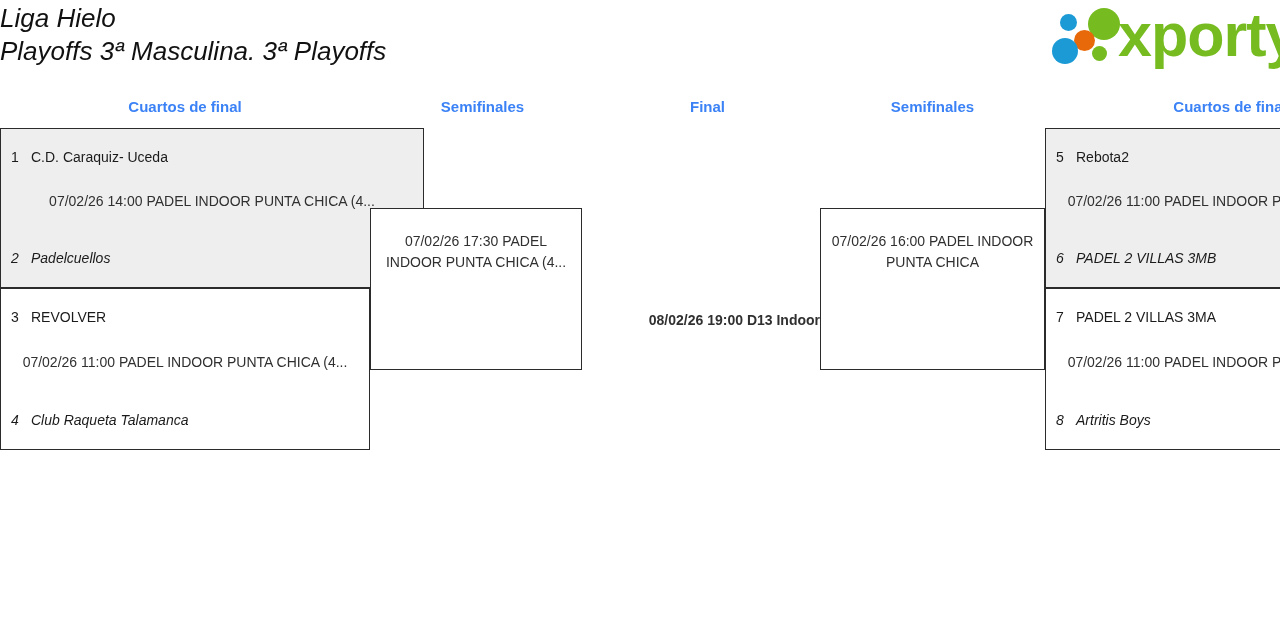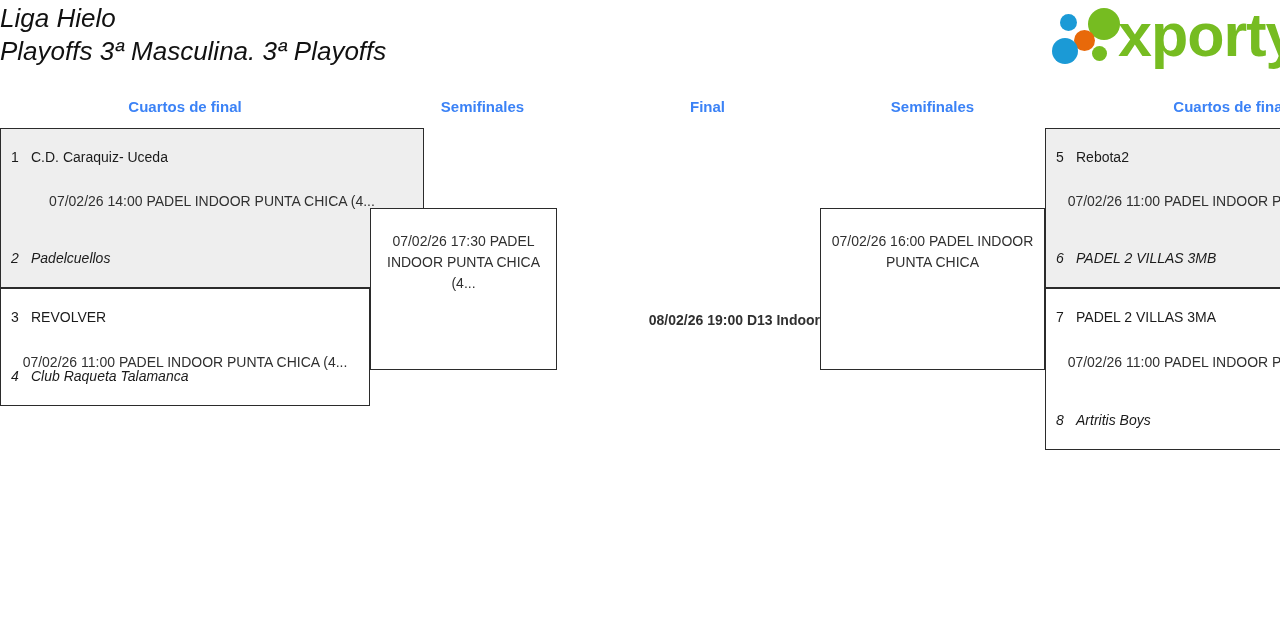--- a/index.html
+++ b/index.html
@@ -132,31 +132,31 @@
     width: 100%;
     text-align: center;
     font-size: 14px;
     line-height: 21px;
     color: #303030;
     padding: 0 10px;
   }
 
   
   #box-qf1 { left: 0px;    top: 128px; width: 424px; height: 160px; }
-  #box-qf2 { left: 0px;    top: 288px; width: 370px; height: 118px; padding-left: 48px; }
+  #box-qf2 { left: 0px;    top: 288px; width: 370px; height: 162px; padding-left: 48px; }
   #box-qf3 { left: 1045px; top: 128px; width: 370px; height: 160px; }
   #box-qf4 { left: 1045px; top: 288px; width: 370px; height: 162px; }
 
   #box-qf1 .matchinfo { top: 62px; }
   #box-qf2 .matchinfo { top: 63px; }
   #box-qf3 .matchinfo { top: 62px; }
   #box-qf4 .matchinfo { top: 63px; }
 
   
-  #box-sf1 { left: 370px; top: 208px; width: 187px; height: 162px; }
+  #box-sf1 { left: 370px; top: 208px; width: 212px; height: 162px; }
   #box-sf2 { left: 820px; top: 208px; width: 225px; height: 162px; }
   #box-sf1 .matchinfo,
   #box-sf2 .matchinfo { top: 22px; }
 
   
   #final-block {
     position: absolute;
     left: 595px;
     top: 310px;
     width: 225px;

